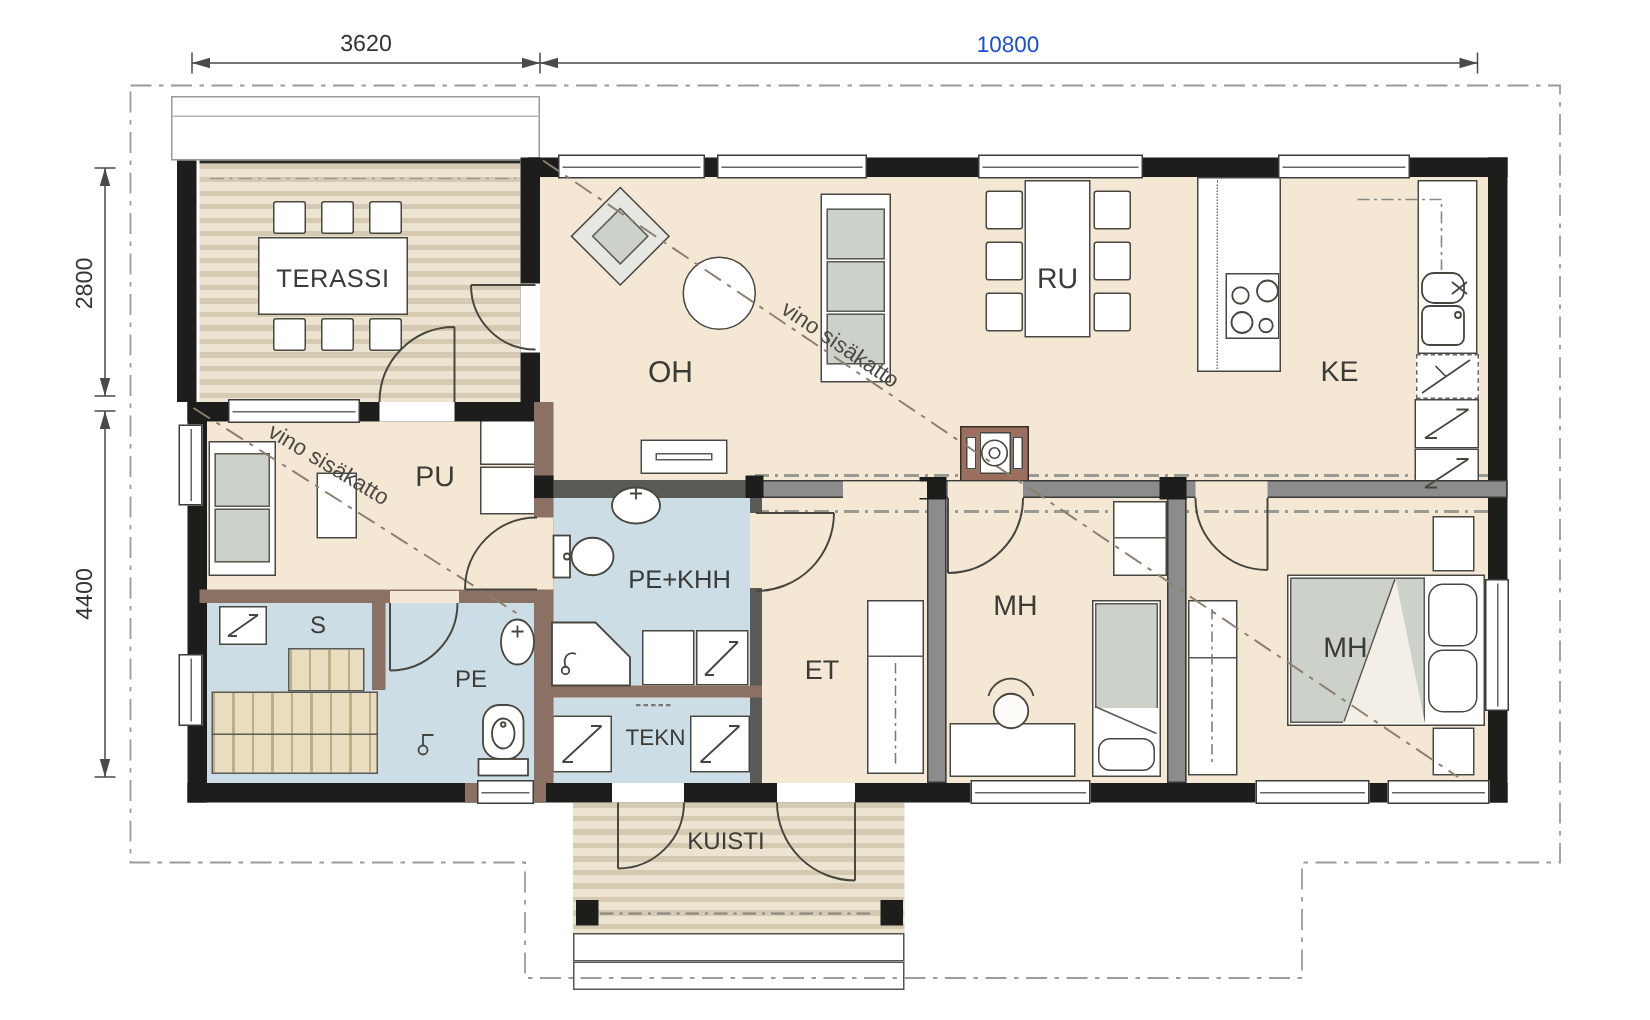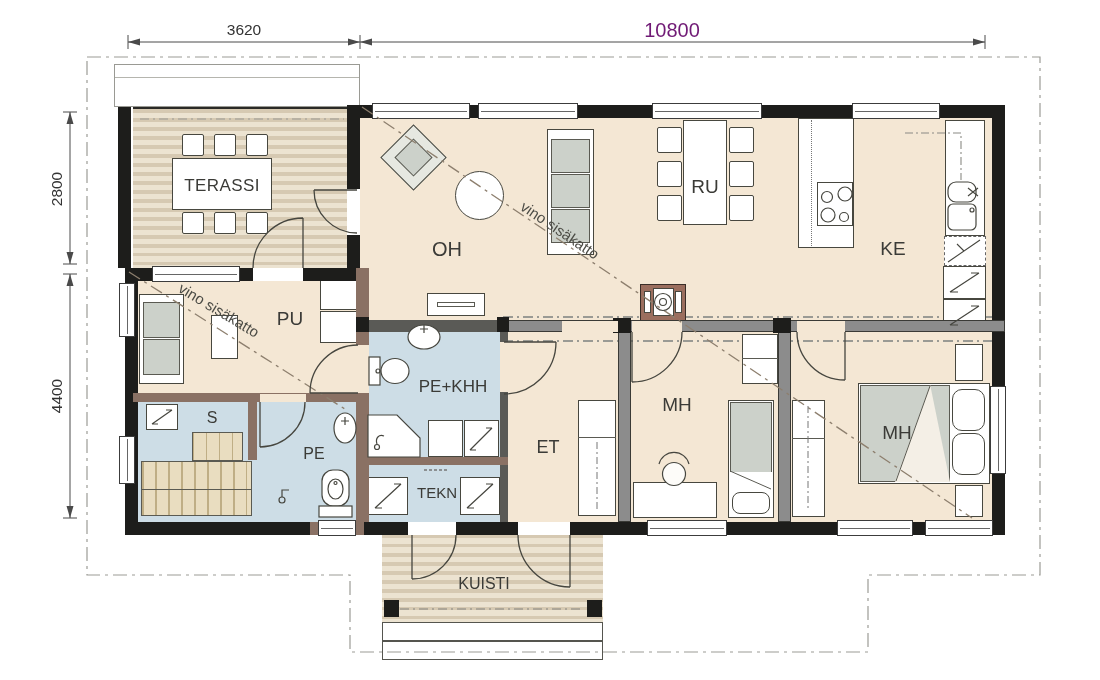--- a/index.html
+++ b/index.html
@@ -181,26 +181,26 @@
   <div class="lbl" style="left:705px;top:187px;font-size:19px;">RU</div>
   <div class="lbl" style="left:893px;top:249px;font-size:19px;">KE</div>
   <div class="lbl" style="left:290px;top:319px;font-size:19px;">PU</div>
   <div class="lbl" style="left:453px;top:387px;font-size:17px;">PE+KHH</div>
   <div class="lbl" style="left:314px;top:454px;font-size:16px;">PE</div>
   <div class="lbl" style="left:212px;top:418px;font-size:16px;">S</div>
   <div class="lbl" style="left:437px;top:492px;font-size:15px;">TEKN</div>
   <div class="lbl" style="left:548px;top:447px;font-size:18px;">ET</div>
   <div class="lbl" style="left:677px;top:405px;font-size:19px;">MH</div>
   <div class="lbl" style="left:897px;top:433px;font-size:19px;">MH</div>
-  <div class="lbl" style="left:484px;top:562px;font-size:16px;margin-top:22px;">KUISTI</div>
+  <div class="lbl" style="left:484px;top:562px;font-size:16px;">KUISTI</div>
   <div class="lbl rot" style="left:560px;top:230px;font-size:15px;">vino sisäkatto</div>
   <div class="lbl rot2" style="left:219px;top:310px;font-size:15px;">vino sisäkatto</div>
 
   <div class="lbl" style="left:244px;top:30px;font-size:15.5px;color:#333;">3620</div>
-  <div class="lbl" style="left:672px;top:30px;font-size:20px;color:#701a75;">10800</div>
+  <div class="lbl" style="left:672px;top:30px;font-size:15px;color:#1d4ed8;">10800</div>
   <div class="lbl vdim" style="left:57px;top:189px;font-size:15.5px;color:#333;">2800</div>
   <div class="lbl vdim" style="left:57px;top:396px;font-size:15.5px;color:#333;">4400</div>
 
   <svg class="overlay" width="1100" height="680" viewBox="0 0 1100 680">
 
     <path d="M87 57 L1040 57 L1040 575 L868 575 L868 652 L350 652 L350 575 L87 575 Z" fill="none" stroke="#9c9c96" stroke-width="1.2" stroke-dasharray="14 5 3 5"></path>
 
     <line x1="362" y1="107" x2="972" y2="518" stroke="#8d7f6e" stroke-width="1.3" stroke-dasharray="13 5 3 5"></line>
     <line x1="129" y1="272" x2="348" y2="411" stroke="#8d7f6e" stroke-width="1.3" stroke-dasharray="13 5 3 5"></line>
     <line x1="140" y1="119" x2="344" y2="119" stroke="#9a9a94" stroke-width="1.1" stroke-dasharray="9 4 2 4"></line>

